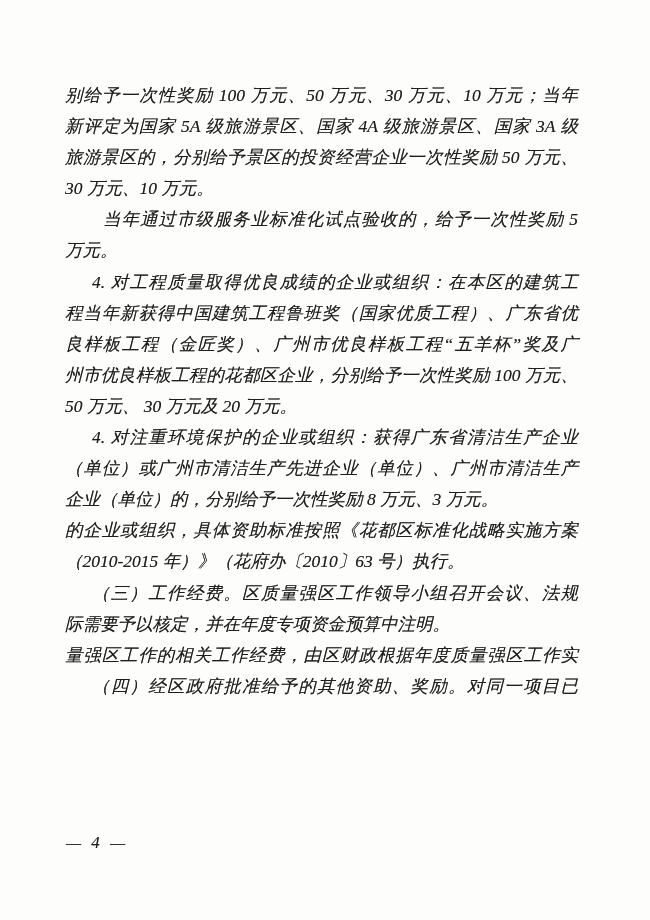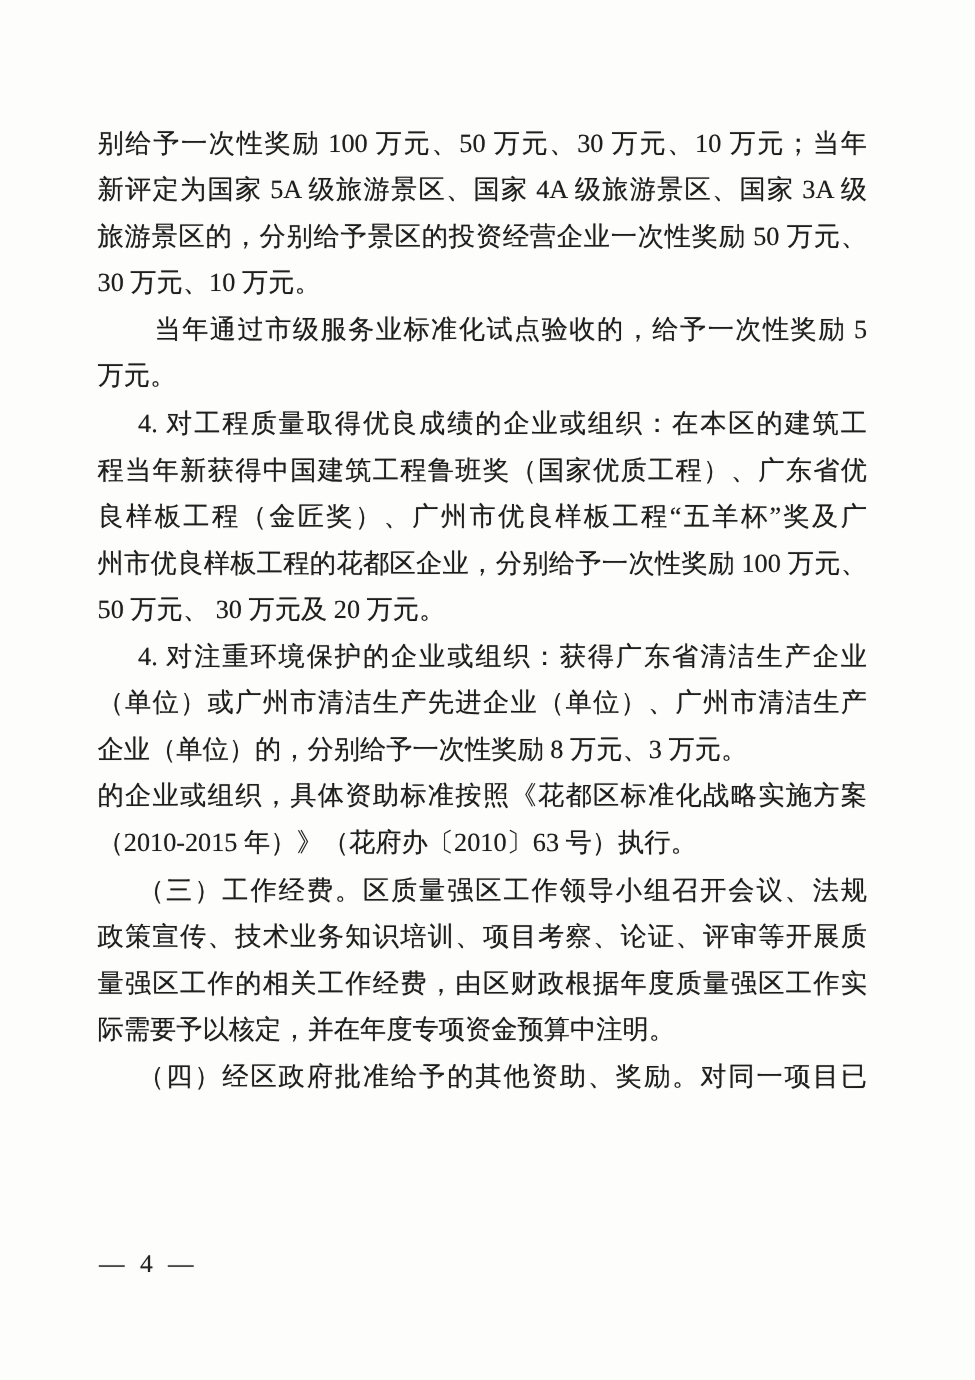--- a/index.html
+++ b/index.html
@@ -7,20 +7,21 @@
     padding: 0;
     background: #e8e8e8;
   }
   .scan-page {
     position: relative;
     width: 650px;
     height: 920px;
     background: #fdfdfc;
     overflow: hidden;
     font-family: "Liberation Serif", "DejaVu Serif", serif;
+    font-style: italic;
   }
   .text-block {
     position: absolute;
     left: 65px;
     top: 80px;
     width: 513px;
   }
   .line {
     box-sizing: border-box;
     width: 100%;
@@ -67,19 +68,18 @@
     <div class="line">程当年新获得中国建筑工程鲁班奖（国家优质工程）、广东省优</div>
     <div class="line">良样板工程（金匠奖）、广州市优良样板工程“五羊杯”奖及广</div>
     <div class="line">州市优良样板工程的花都区企业，分别给予一次性奖励 100 万元、</div>
     <div class="line end">50 万元、 30 万元及 20 万元。</div>
     <div class="line ind-b">4. 对注重环境保护的企业或组织：获得广东省清洁生产企业</div>
     <div class="line">（单位）或广州市清洁生产先进企业（单位）、广州市清洁生产</div>
     <div class="line end">企业（单位）的，分别给予一次性奖励 8 万元、3 万元。</div>
     <div class="line">的企业或组织，具体资助标准按照《花都区标准化战略实施方案</div>
     <div class="line end">（2010-2015 年）》（花府办〔2010〕63 号）执行。</div>
     <div class="line ind-b">（三）工作经费。区质量强区工作领导小组召开会议、法规</div>
-    <div class="line">政策宣传、技术业务知识培训、项目考察、论证、评审等开展质</div>
+    <div class="line end">际需要予以核定，并在年度专项资金预算中注明。</div>
     <div class="line">量强区工作的相关工作经费，由区财政根据年度质量强区工作实</div>
-    <div class="line end">际需要予以核定，并在年度专项资金预算中注明。</div>
     <div class="line ind-b">（四）经区政府批准给予的其他资助、奖励。对同一项目已</div>
   </div>
   <div class="footer">— 4 —</div>
 </div>
 
 </body></html>

